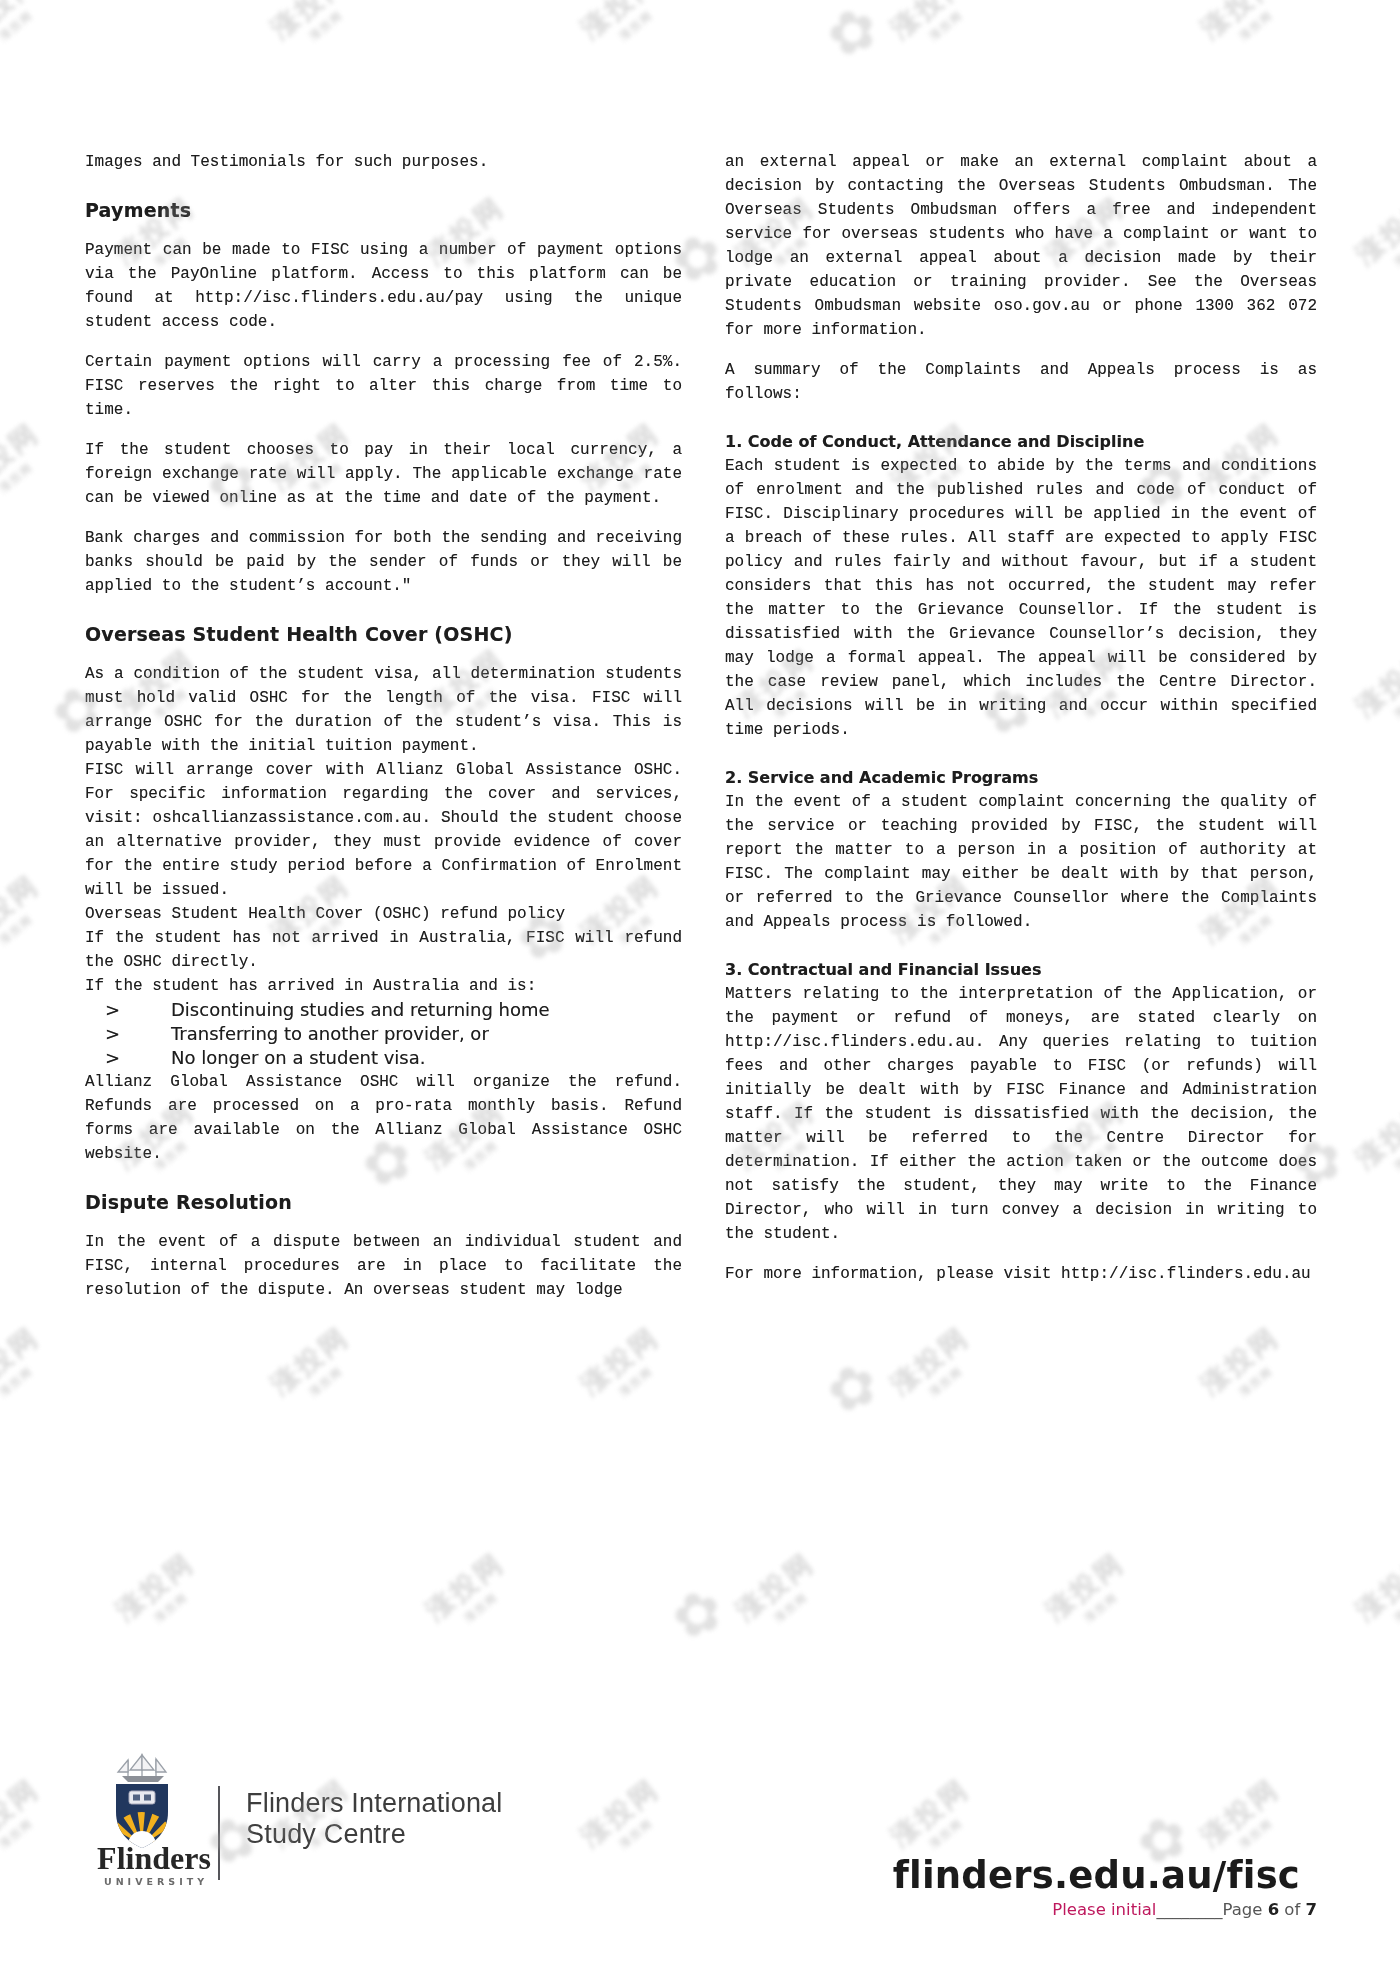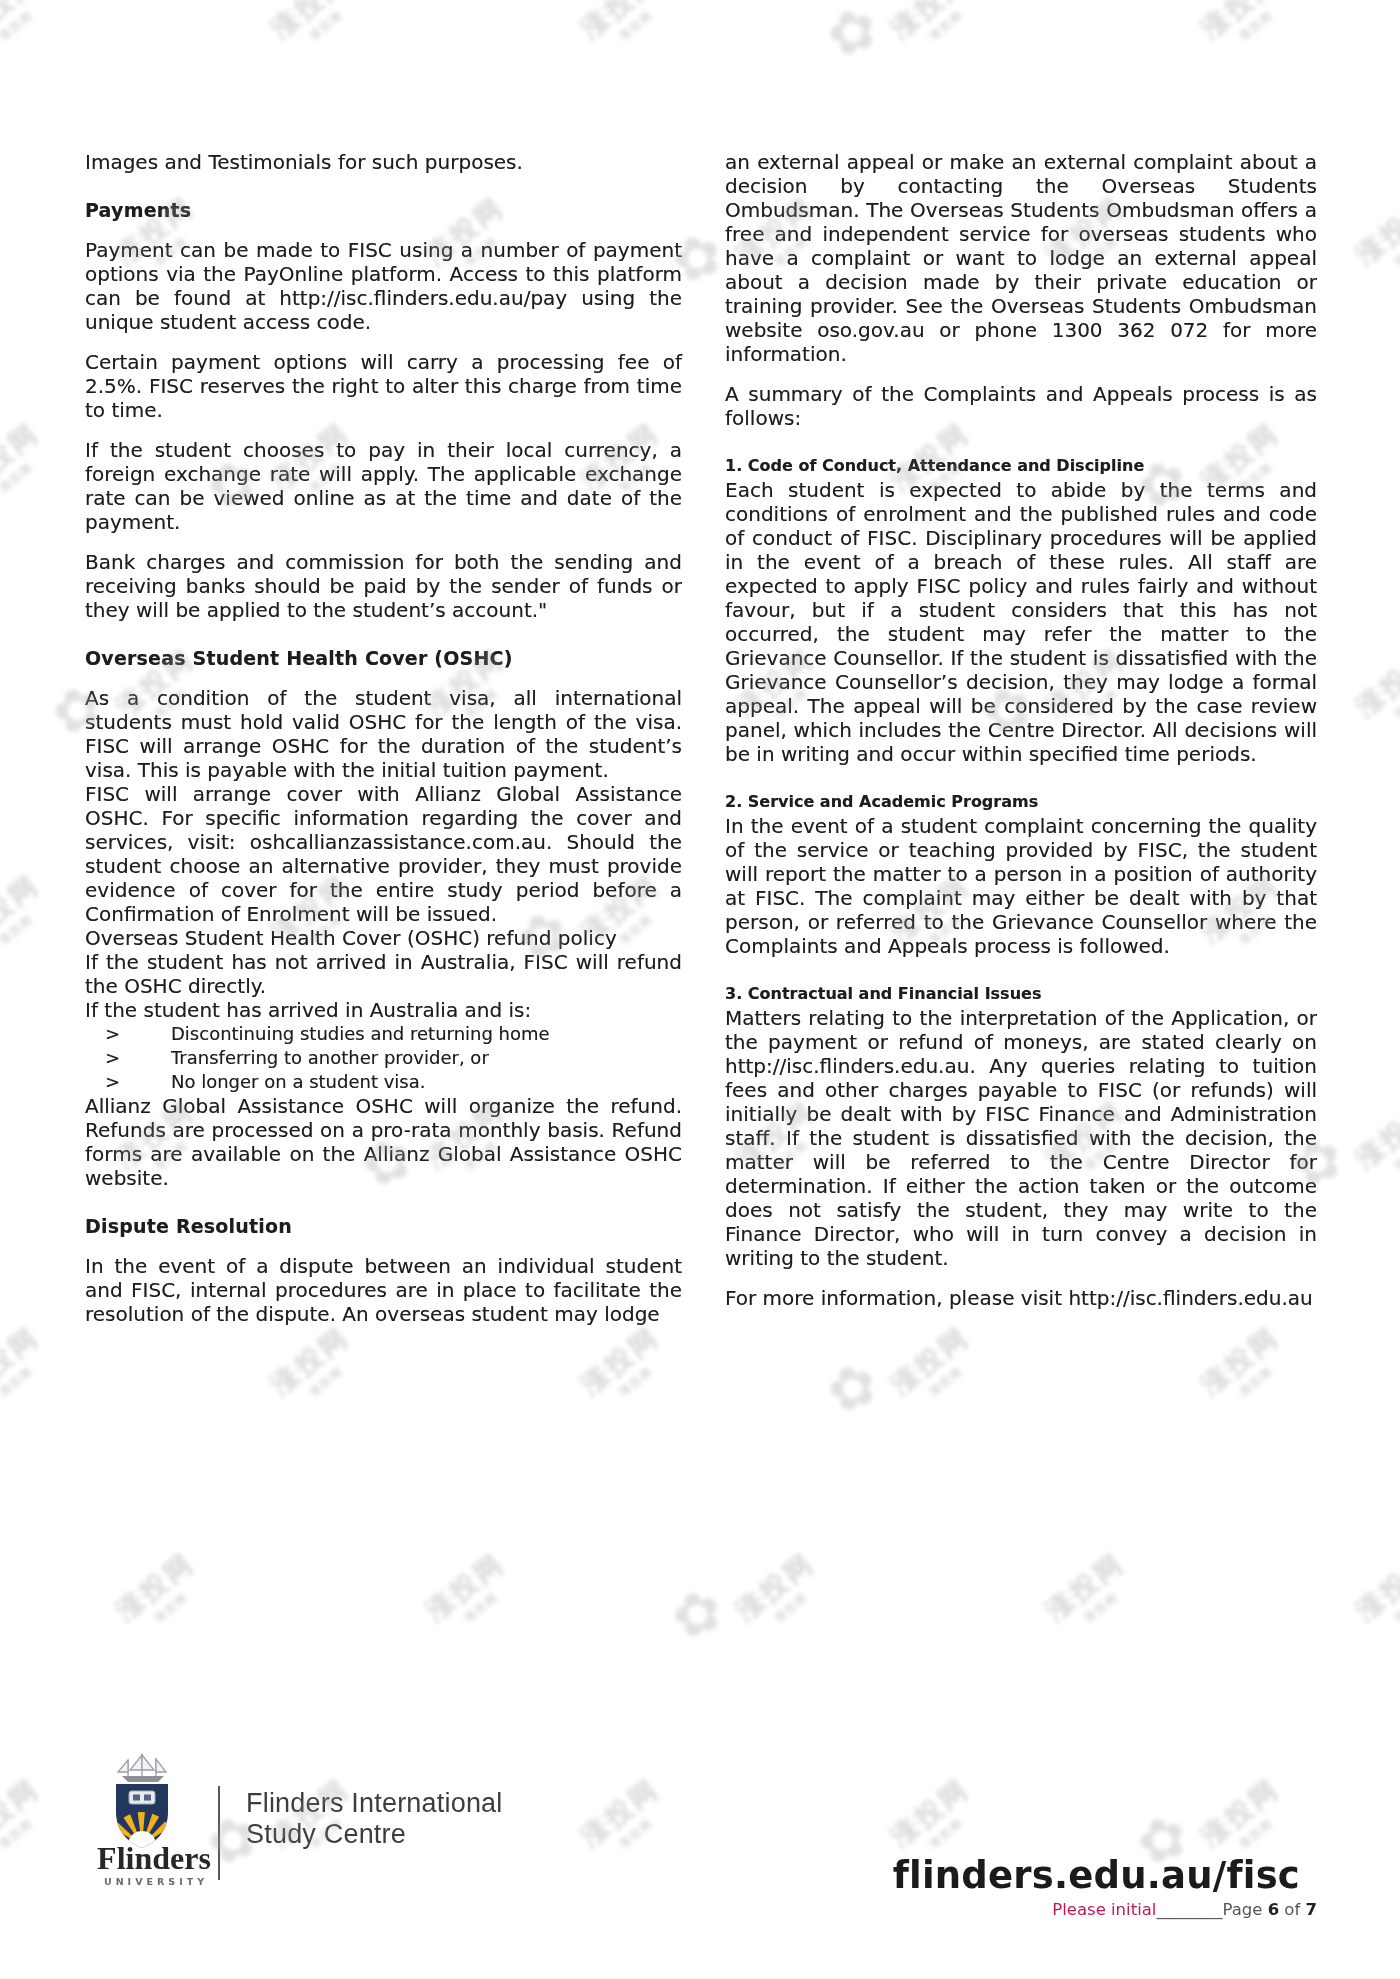--- a/index.html
+++ b/index.html
@@ -5,21 +5,21 @@
   html,body{margin:0;padding:0;}
   body{
     width:1400px;height:1979px;position:relative;background:#ffffff;
     font-family:"DejaVu Sans",sans-serif;color:#1d1d1d;overflow:hidden;
   }
   
   .content{position:absolute;left:85px;top:150px;width:1232px;display:flex;gap:43px;z-index:2;}
   .col{text-shadow:0 0 0.6px rgba(45,45,45,.5);}
   .col-left{width:597px;}
   .col-right{width:592px;}
-  p.para{margin:16px 0 0;font-size:20px;line-height:24px;text-align:justify;}
+  p.para{margin:16px 0 0;font-size:16px;line-height:24px;text-align:justify;font-family:Liberation Mono, monospace;}
   p.para.flush{margin-top:0;}
   .col > :first-child{margin-top:0 !important;}
   h2.heading{font-size:19px;line-height:24px;margin:24px 0 0;font-weight:bold;letter-spacing:.2px;}
   h3.subheading{font-size:16px;line-height:24px;margin:24px 0 0;font-weight:bold;}
   .bullet-list{margin:0;}
   .bullet-row{display:flex;font-size:18px;line-height:24px;}
   .bullet-marker{margin-left:20px;width:66px;flex:0 0 66px;}
   .bullet-text{flex:1;}
   
   .watermark-layer{position:absolute;inset:0;z-index:5;pointer-events:none;}
@@ -246,21 +246,21 @@
 
 <div class="content">
   <div class="col col-left" id="col-left">
       <p class="para">Images and Testimonials for such purposes.</p>
       <h2 class="heading">Payments</h2>
       <p class="para">Payment can be made to FISC using a number of payment options via the PayOnline platform. Access to this platform can be found at http://isc.flinders.edu.au/pay using the unique student access code.</p>
       <p class="para">Certain payment options will carry a processing fee of 2.5%. FISC reserves the right to alter this charge from time to time.</p>
       <p class="para">If the student chooses to pay in their local currency, a foreign exchange rate will apply. The applicable exchange rate can be viewed online as at the time and date of the payment.</p>
       <p class="para">Bank charges and commission for both the sending and receiving banks should be paid by the sender of funds or they will be applied to the student’s account."</p>
       <h2 class="heading">Overseas Student Health Cover (OSHC)</h2>
-      <p class="para">As a condition of the student visa, all international students must hold valid OSHC for the length of the visa. FISC will arrange OSHC for the duration of the student’s visa. This is payable with the initial tuition payment.</p>
+      <p class="para">As a condition of the student visa, all determination students must hold valid OSHC for the length of the visa. FISC will arrange OSHC for the duration of the student’s visa. This is payable with the initial tuition payment.</p>
       <p class="para flush">FISC will arrange cover with Allianz Global Assistance OSHC. For specific information regarding the cover and services, visit: oshcallianzassistance.com.au. Should the student choose an alternative provider, they must provide evidence of cover for the entire study period before a Confirmation of Enrolment will be issued.</p>
       <p class="para flush">Overseas Student Health Cover (OSHC) refund policy</p>
       <p class="para flush">If the student has not arrived in Australia, FISC will refund the OSHC directly.</p>
       <p class="para flush">If the student has arrived in Australia and is:</p>
       <div class="bullet-list flush">
         <div class="bullet-row">
           <span class="bullet-marker">&gt;</span>
           <span class="bullet-text">Discontinuing studies and returning home</span>
         </div>
         <div class="bullet-row">

